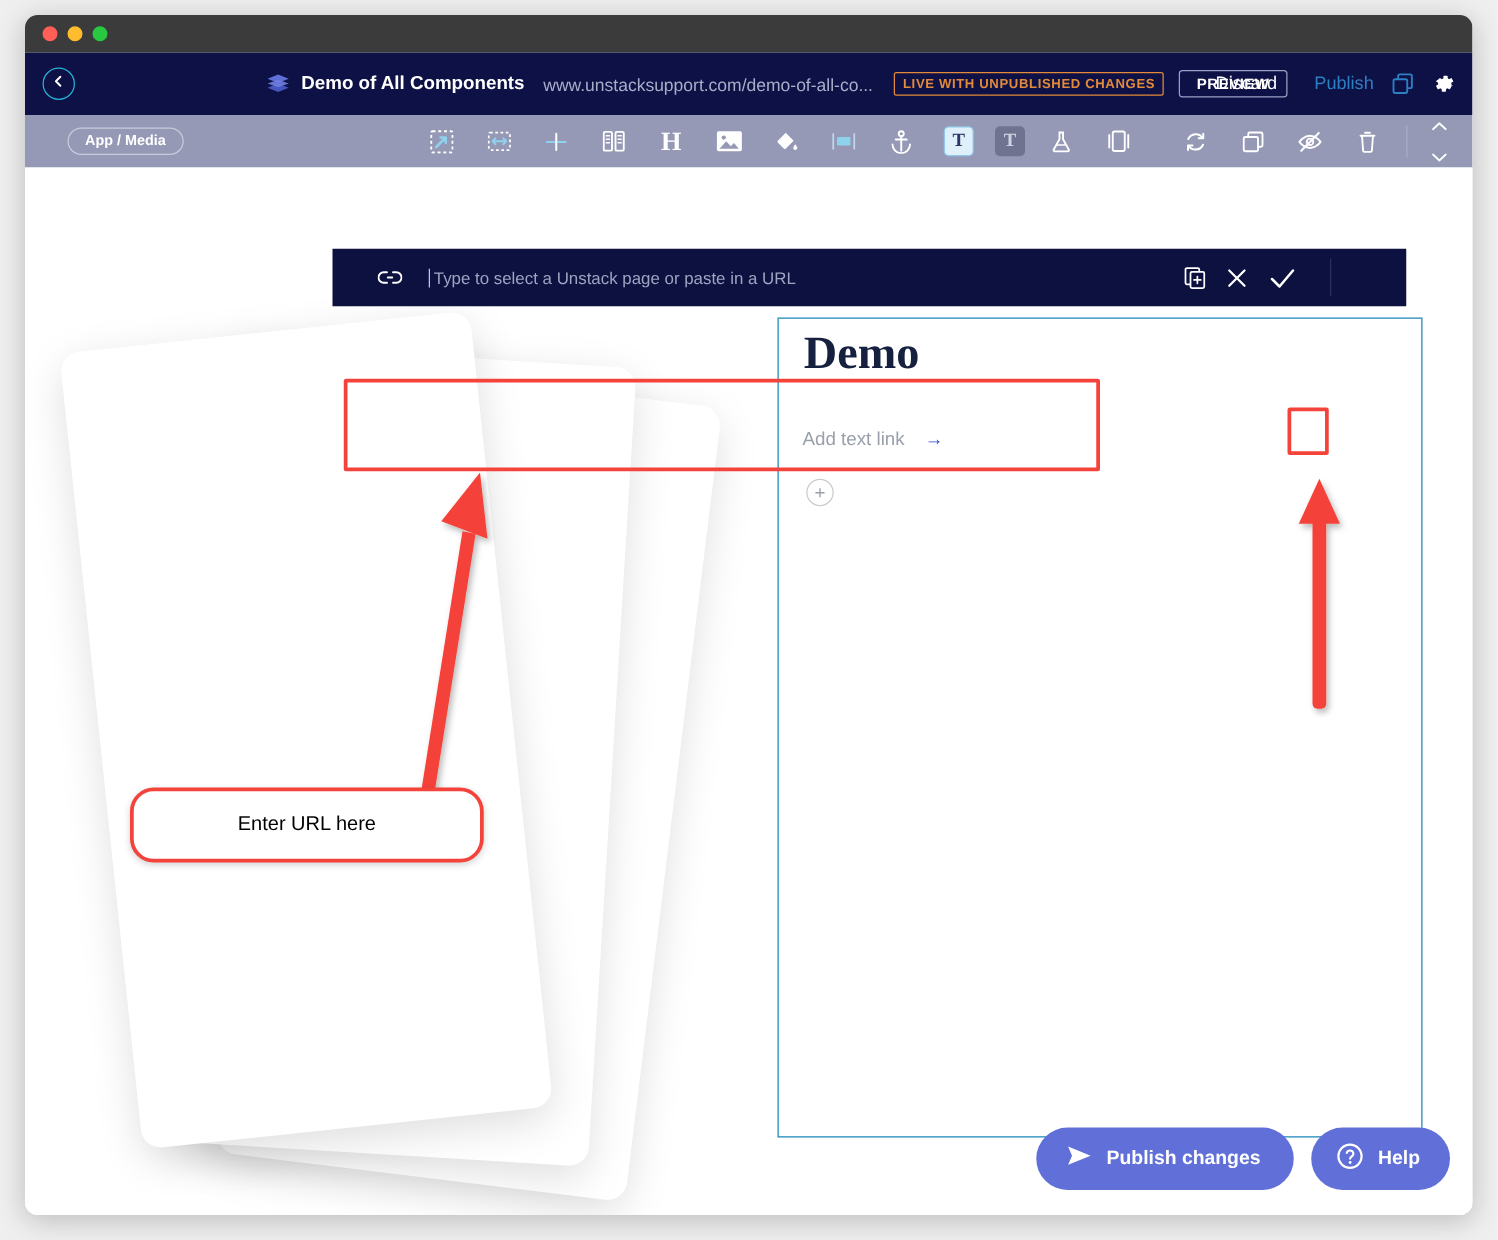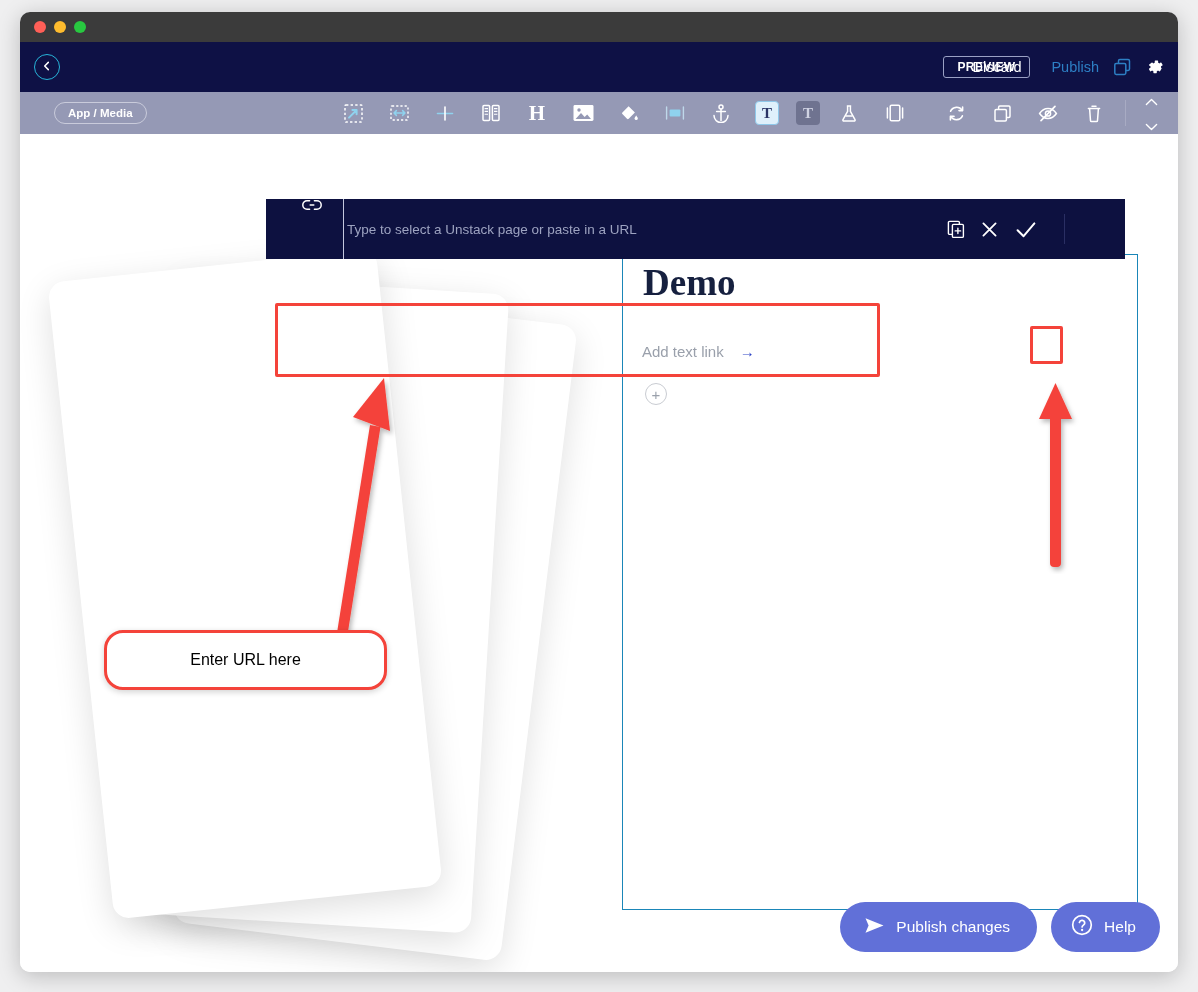--- a/index.html
+++ b/index.html
@@ -144,23 +144,23 @@
     position: absolute; left: 22px; top: 128px;
     width: 22px; height: 22px; border-radius: 50%;
     border: 1px solid #c9ccd2; color: #9aa0ab;
     display: flex; align-items: center; justify-content: center;
     font-size: 15px; line-height: 1; cursor: pointer;
   }
 
   
   .url-dialog {
     position: absolute; left: 246px; top: 65px;
-    width: 859px; height: 60px;
+    width: 859px; height: 46px;
     background: #0d1140;
-    display: flex; 
+    display: flex; align-items: center;
   }
   .url-dialog .link-icon { margin-left: 36px; display: flex; }
   .url-input {
     flex: 1; margin-left: 21px;
     background: transparent; border: 0; outline: none;
     color: #c3c7de; font-size: 13.5px;
     font-family: "Liberation Sans", sans-serif;
     border-left: 1px solid #c3c7de; padding-left: 3px;
   }
   .url-input::placeholder { color: #9da3c0; opacity: 1; }
@@ -195,21 +195,21 @@
   .anno-arrow-vert { left: 1005px; top: 245px; }
 
   
   .bottom-btns {
     position: absolute; right: 18px; bottom: 20px;
     display: flex; align-items: center; gap: 14px;
   }
   .pill {
     background: #6170d8; color: #fff; border: 0; border-radius: 26px;
     height: 50px; display: flex; align-items: center; gap: 11px;
-    font-size: 15.5px; font-weight: normal; cursor: pointer;
+    font-size: 15.5px; font-weight: bold; cursor: pointer;
     font-family: "Liberation Sans", sans-serif;
   }
   .pill.publish { padding: 0 27px 0 24px; }
   .pill.help    { padding: 0 24px 0 20px; }
 </style>
 </head>
 <body>
 
 <div class="window">
 
@@ -221,20 +221,32 @@
 
   <div class="app-header">
     <div class="back-btn">
       <span>
         <svg width="12" height="12" viewBox="0 0 12 12" fill="none">
           <path d="M7.3 2.4L3.7 6l3.6 3.6" stroke="#fff" stroke-width="1.5" stroke-linecap="round" stroke-linejoin="round"></path>
         </svg>
       </span>
     </div>
 
+    <div class="header-center">
+      <span class="stack-icon">
+        <svg width="19" height="17" viewBox="0 0 19 17">
+          <path d="M9.5 1L18 4.4 9.5 7.8 1 4.4z" fill="#5f6fd6"></path>
+          <path d="M9.5 8.2L18 11.6 9.5 15 1 11.6z" fill="#4a5ac4" opacity=".95"></path>
+          <path d="M9.5 5.2L18 8.2 9.5 11.3 1 8.2z" fill="#6f7ee0" opacity=".9"></path>
+        </svg>
+      </span>
+      <span class="site-title">Demo of All Components</span>
+      <span class="site-url">www.unstacksupport.com/demo-of-all-co...</span>
+      <span class="live-badge">LIVE WITH UNPUBLISHED CHANGES</span>
+    </div>
 
     <div class="header-right">
       <div class="preview-wrap">
         <div class="preview-btn">PREVIEW</div>
         <div class="discard-btn">Discard</div>
       </div>
       <div class="publish-link">Publish</div>
       <div class="hdr-icon">
         <svg width="19" height="19" viewBox="0 0 19 19" fill="none">
           <rect x="5.5" y="1.5" width="11" height="11" rx="1.4" stroke="#2d7fc4" stroke-width="1.5"></rect>

